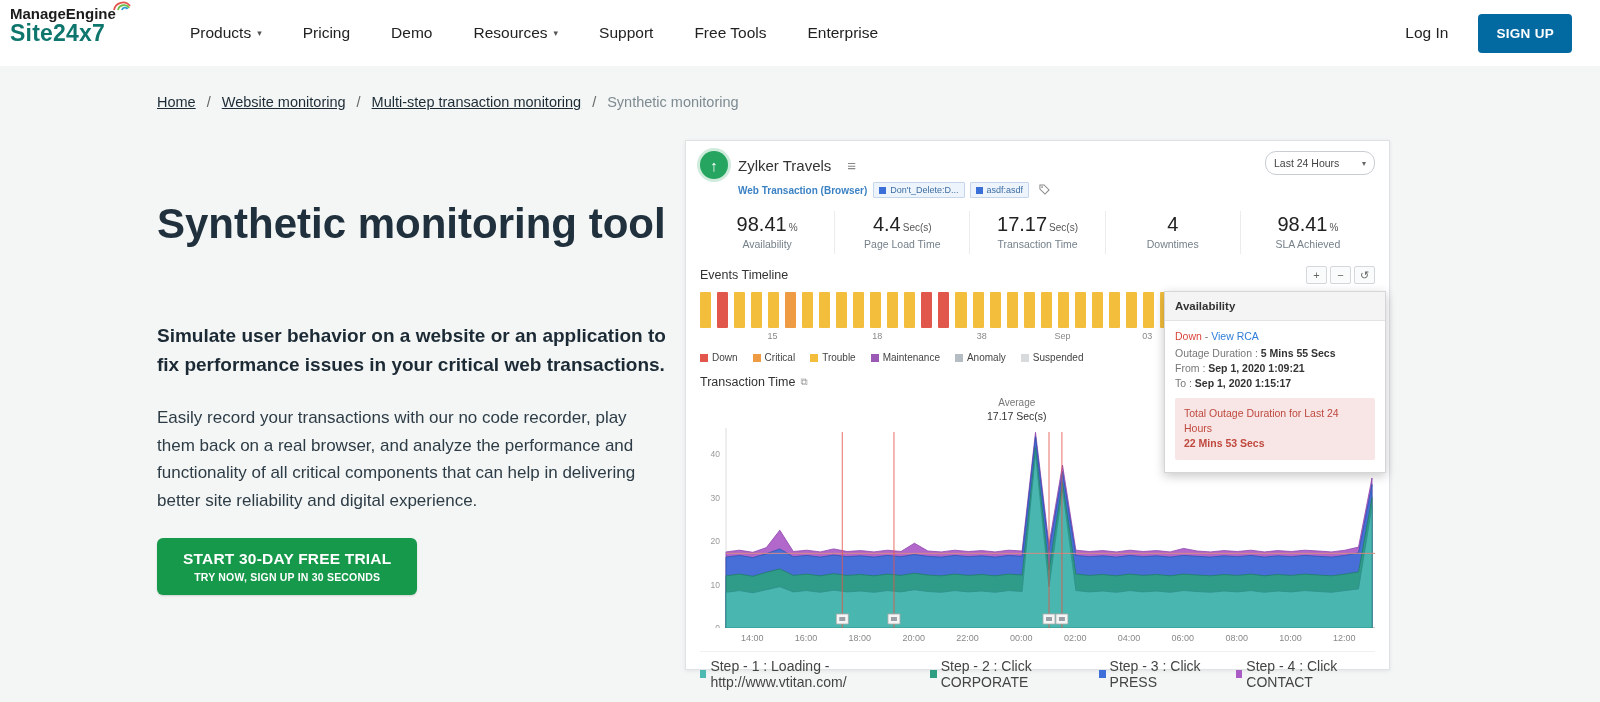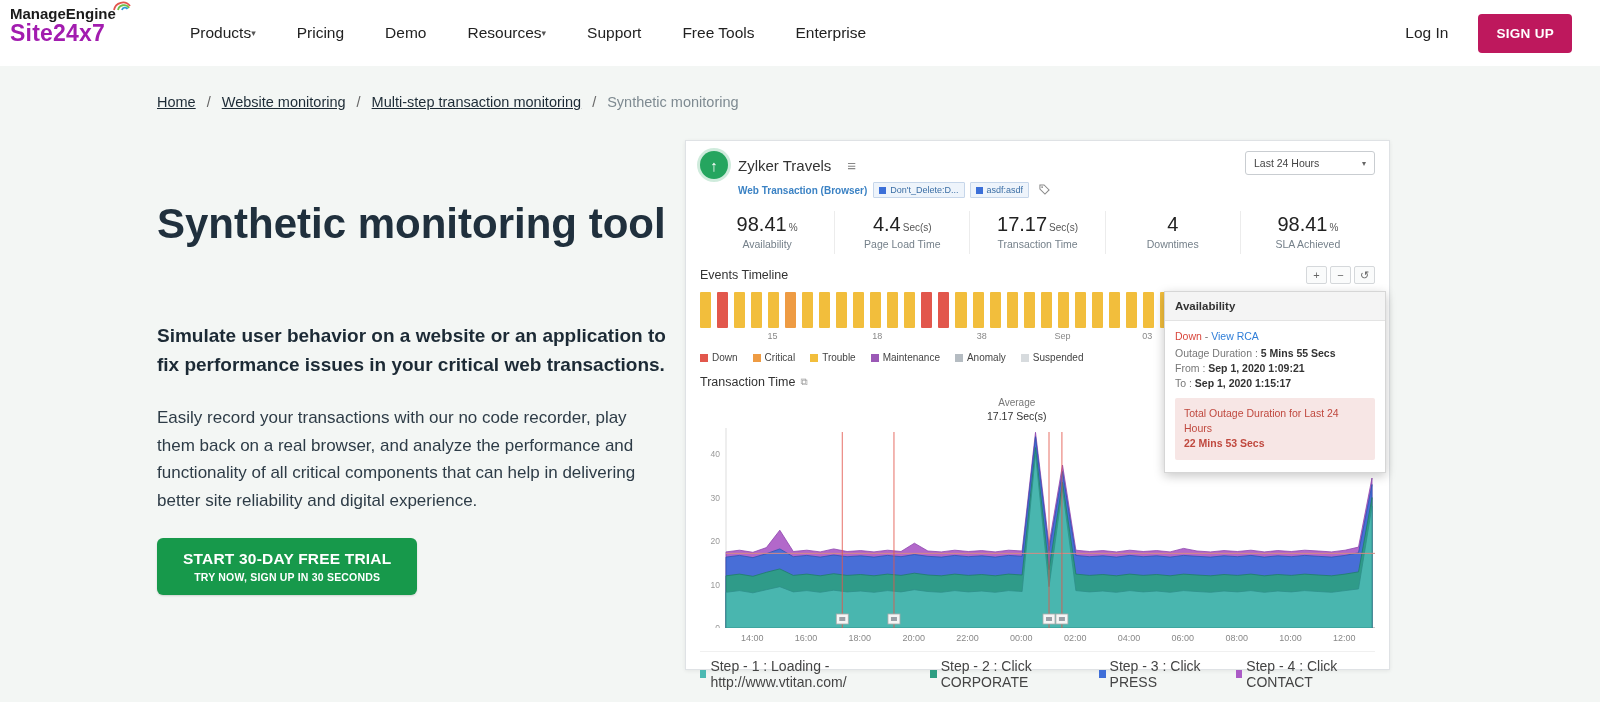--- a/index.html
+++ b/index.html
@@ -4,27 +4,27 @@
 <style>
   * { margin:0; padding:0; box-sizing:border-box; }
   html,body { width:1600px; height:702px; }
   body { font-family:"Liberation Sans", sans-serif; background:#fff; position:relative; overflow:hidden; }
 
   
   .navbar { position:absolute; top:0; left:0; width:1600px; height:66px; background:#fff; z-index:10; }
   .logo { position:absolute; left:10px; top:5px; cursor:pointer; }
   .logo-top { font-size:15px; font-weight:bold; color:#1b1b1b; position:relative; display:inline-block; }
   .logo-swoosh { position:absolute; right:-16px; top:-7px; }
-  .logo-bottom { font-size:23px; font-weight:bold; color:#a21caf; margin-top:-3px; letter-spacing:0.2px; }
+  .logo-bottom { font-size:23px; font-weight:bold; color:#0f766e; margin-top:-3px; letter-spacing:0.2px; }
   .nav-items { position:absolute; left:190px; top:0; height:66px; display:flex; align-items:center; gap:41px; }
-  .nav-item { font-size:15.5px; color:#222; cursor:pointer; display:flex; align-items:center; white-space:nowrap; }
+  .nav-item { font-size:15.5px; color:#222; cursor:pointer; display:flex; align-items:center; gap:6px; white-space:nowrap; }
   .chev { font-size:9px; color:#555; }
   .nav-right { position:absolute; right:28px; top:0; height:66px; display:flex; align-items:center; gap:30px; }
   .login { font-size:15.5px; color:#222; cursor:pointer; }
-  .signup-btn { background:#be185d; color:#fff; font-weight:bold; font-size:13.5px; padding:12px 18px; border-radius:4px; border:none; cursor:pointer; letter-spacing:0.3px; }
+  .signup-btn { background:#0369a1; color:#fff; font-weight:bold; font-size:13.5px; padding:12px 18px; border-radius:4px; border:none; cursor:pointer; letter-spacing:0.3px; }
 
   
   .content { position:absolute; top:66px; left:0; width:1600px; height:636px; background:#f3f6f4; }
   .breadcrumb { position:absolute; left:157px; top:28px; font-size:14.5px; display:flex; gap:11px; align-items:center; }
   .crumb-link { color:#1d2b36; text-decoration:underline; cursor:pointer; }
   .crumb-current { color:#7e8a91; }
   .crumb-sep { color:#666; }
 
   .hero-title { position:absolute; left:157px; top:132px; font-size:42px; font-weight:bold; color:#20303d; line-height:1.22; width:520px; }
   .hero-subtitle { position:absolute; left:157px; top:256px; font-size:19px; font-weight:bold; color:#1c2a35; width:515px; line-height:1.5; }
@@ -33,21 +33,21 @@
   .cta-line1 { font-size:15.5px; font-weight:bold; display:block; letter-spacing:0.2px; }
   .cta-line2 { font-size:10.5px; font-weight:bold; display:block; margin-top:3px; letter-spacing:0.2px; }
 
   
   .dash-card { position:absolute; left:685px; top:74px; width:705px; height:530px; background:#fff; border:1px solid #dfe2e5; box-shadow:0 1px 4px rgba(0,0,0,0.07); padding:10px 14px; }
   .dash-top { display:flex; justify-content:space-between; align-items:flex-start; }
   .monitor-id { display:flex; gap:10px; align-items:center; }
   .up-badge { width:28px; height:28px; border-radius:50%; background:#25a55f; color:#fff; display:flex; align-items:center; justify-content:center; font-size:15px; font-weight:bold; box-shadow:0 0 0 3px rgba(37,165,95,0.22); }
   .monitor-name { font-size:15px; color:#333; }
   .burger { color:#888; font-size:15px; margin-left:6px; cursor:pointer; }
-  .range-select { border:1px solid #c9cdd1; border-radius:3px; font-size:10.5px; color:#444; padding:5px 8px; width:130px; display:flex; justify-content:space-between; align-items:center; background:#fff; cursor:pointer; }
+  .range-select { border:1px solid #c9cdd1; border-radius:11px; font-size:10.5px; color:#444; padding:5px 8px; width:110px; display:flex; justify-content:space-between; align-items:center; background:#fff; cursor:pointer; }
   .range-caret { font-size:8px; color:#666; }
   .monitor-meta { margin-left:38px; margin-top:2px; display:flex; gap:6px; align-items:center; }
   .monitor-type { color:#3b82c4; font-size:10px; font-weight:bold; cursor:pointer; }
   .tag-chip { border:1px solid #c6d6ea; background:#eef4fb; color:#3b6ea5; font-size:9px; padding:2px 5px; display:flex; align-items:center; gap:4px; cursor:pointer; border-radius:1px; }
   .tag-check { width:7px; height:7px; background:#3b6fd8; display:inline-block; }
   .tag-icon-wrap { margin-left:4px; cursor:pointer; }
 
   .stats-row { display:flex; margin-top:12px; }
   .stat { flex:1; text-align:center; border-right:1px solid #ececec; padding:2px 0 4px; }
   .stat:last-child { border-right:none; }

